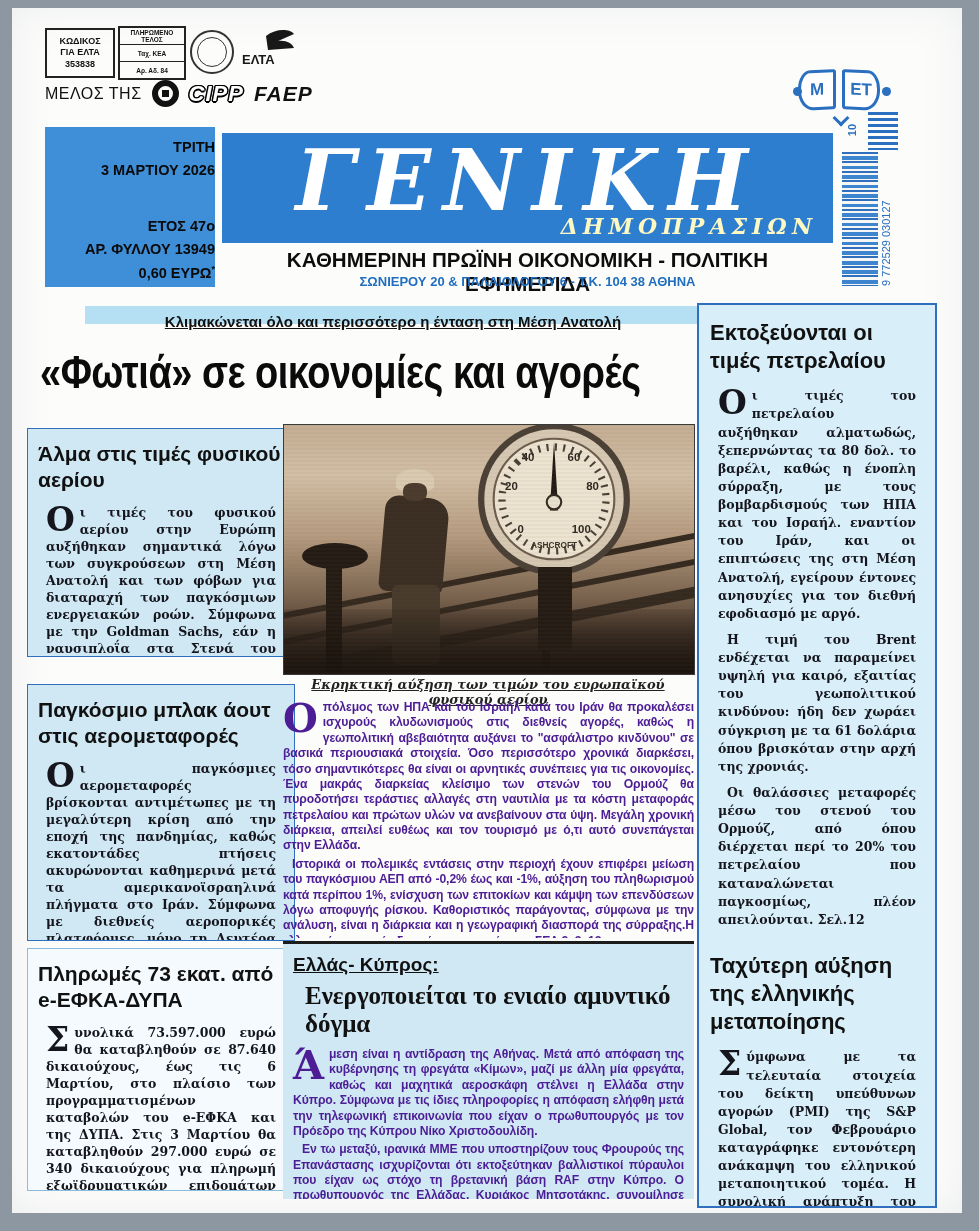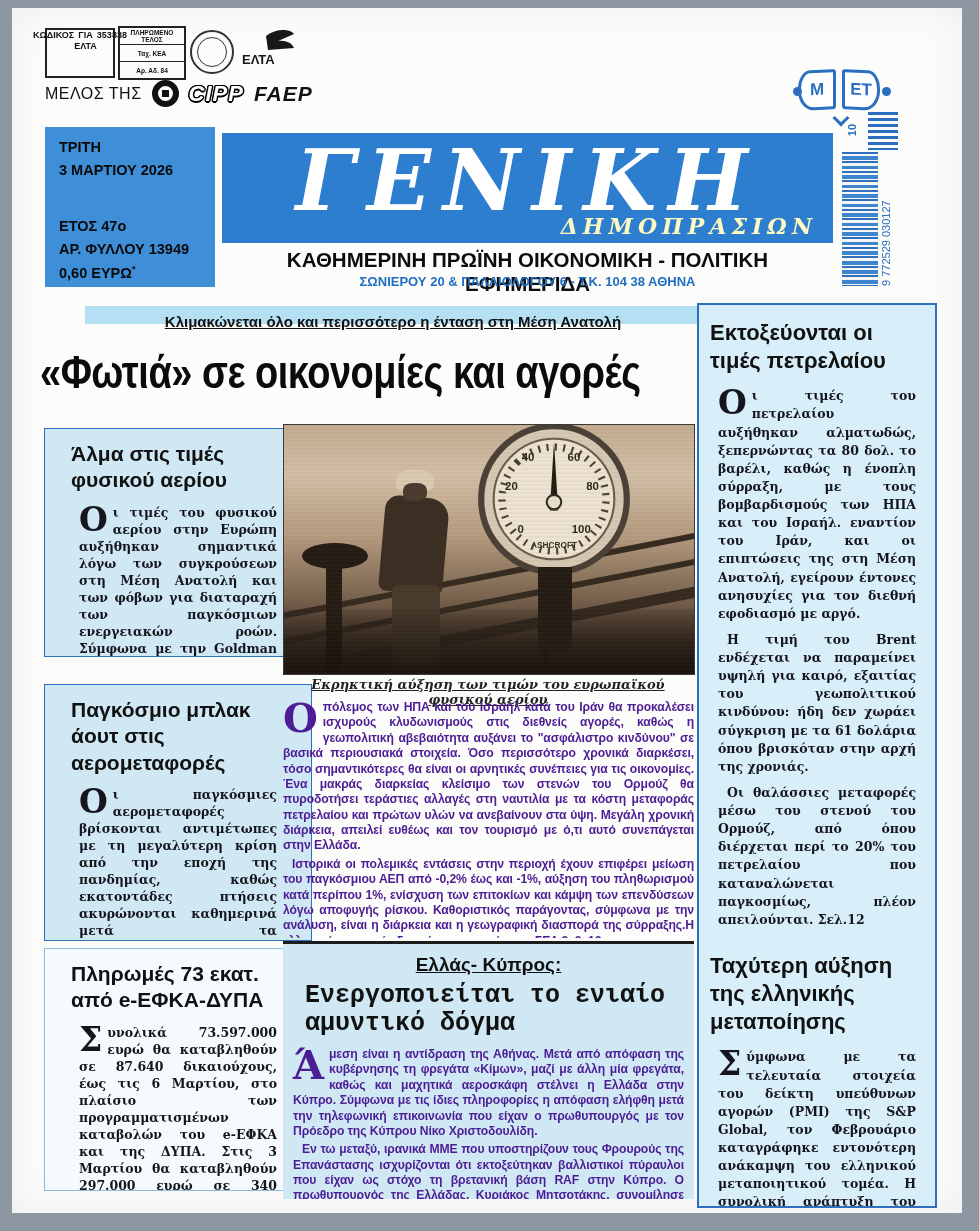--- a/index.html
+++ b/index.html
@@ -3,21 +3,21 @@
 <meta charset="utf-8">
 <style>
   html,body{margin:0;padding:0;background:#6b7682;}
   .scan{position:relative;width:979px;height:1231px;background:#8d97a2;overflow:hidden;
         font-family:"Liberation Sans",sans-serif;color:#111;}
   .white-page{position:absolute;left:12px;top:8px;width:950px;height:1205px;background:#fcfcfa;
         box-shadow:inset 0 0 40px rgba(120,150,170,.12);}
 
   
   .stamp-code{position:absolute;left:45px;top:28px;width:66px;height:46px;border:2px solid #222;
-        display:flex;flex-direction:row;justify-content:center;text-align:center;
+        display:flex;flex-direction:column;justify-content:center;text-align:center;
         font-size:9px;font-weight:bold;line-height:1.25;}
   .stamp-fee{position:absolute;left:118px;top:26px;width:64px;height:50px;border:2px solid #222;
         display:flex;flex-direction:column;font-size:6.5px;font-weight:bold;text-align:center;}
   .stamp-fee span{flex:1;display:flex;align-items:center;justify-content:center;}
   .stamp-fee span + span{border-top:1px solid #222;}
   .stamp-round{position:absolute;left:190px;top:30px;width:40px;height:40px;border:2px solid #333;
         border-radius:50%;}
   .stamp-round:after{content:"";position:absolute;left:5px;top:5px;right:5px;bottom:5px;
         border:1px solid #333;border-radius:50%;}
   .elta-logo{position:absolute;left:238px;top:28px;width:60px;height:46px;}
@@ -51,21 +51,21 @@
   .issn{position:absolute;left:842px;top:152px;width:52px;height:140px;}
   .issn-bars{position:absolute;left:0;top:0;width:36px;height:134px;
         background:repeating-linear-gradient(180deg,#2f6fbe 0 2px,#f6f7f4 2px 4.5px,
         #3e85cf 4.5px 8px,#f6f7f4 8px 9.5px);}
   .issn-text{position:absolute;left:38px;top:134px;transform:rotate(-90deg);
         transform-origin:left top;font-size:11px;color:#2a6fc0;white-space:nowrap;}
 
   
   .datebox{position:absolute;left:45px;top:127px;width:170px;height:160px;background:#3f8ed8;
         padding:12px 0 0 14px;box-sizing:border-box;font-weight:bold;font-size:14.5px;color:#0a0a0a;}
-  .datebox div{margin-bottom:7px;}
+  .datebox div{margin-bottom:7px;text-align:right;}
   .db-gap{height:26px;}
   .price sup{font-size:9px;}
   .masthead{position:absolute;left:222px;top:133px;width:611px;height:110px;background:#2e7ecf;}
   .mast-title{position:absolute;left:0;right:0;top:-4px;text-align:center;color:#ffffff;
         font-family:"DejaVu Serif",serif;font-style:italic;font-weight:bold;font-size:84px;
         letter-spacing:12px;line-height:104px;}
   .mast-sub{position:absolute;right:16px;bottom:4px;color:#fef9c3;font-family:"DejaVu Serif",serif;
         font-style:italic;font-weight:bold;font-size:22px;letter-spacing:5px;}
   .tagline{position:absolute;left:222px;top:248px;width:611px;text-align:center;
         font-size:20.5px;font-weight:bold;color:#0d0d0d;}
@@ -74,22 +74,22 @@
 
   
   .kicker{position:absolute;left:85px;top:306px;width:612px;height:18px;background:#b5dff2;
         font-size:15px;font-weight:bold;line-height:31px;padding-left:4px;box-sizing:border-box;text-align:center;}
   .kicker span{text-decoration:underline;}
   .headline{position:absolute;left:40px;top:347px;width:665px;font-size:38px;font-weight:bold;
         letter-spacing:-.5px;white-space:nowrap;transform:scaleY(1.22);transform-origin:left top;
         color:#0b0b0b;}
 
   
-  .lbox{position:absolute;left:44px;width:268px;border:1px solid #2f6fbe;background:#cfe8f4;
-        padding:10px 26px 6px;box-sizing:border-box;overflow:hidden;}
+  .lbox{position:absolute;left:27px;width:268px;border:1px solid #2f6fbe;background:#cfe8f4;
+        padding:10px 10px 6px;box-sizing:border-box;overflow:hidden;}
   .lbox h3{margin:2px 0 10px;font-size:21px;line-height:1.25;font-weight:bold;}
   .serifp{margin:8px;font-family:"DejaVu Serif",serif;font-weight:bold;font-size:12.5px;
         line-height:1.36;text-align:justify;color:#15151d;}
   .lbox1{top:428px;height:229px;}
   .lbox2{top:684px;height:257px;}
   .lbox3{top:948px;height:243px;background:#f4fafd;border-color:#8bbcdd;}
   .dc::first-letter{float:left;font-family:"DejaVu Serif",serif;font-size:33px;line-height:26px;
         padding:3px 5px 0 0;font-weight:bold;}
 
   
@@ -128,22 +128,22 @@
   .centertext{position:absolute;left:283px;top:700px;width:411px;height:238px;overflow:hidden;}
   .sansp{margin:0 0 3px;font-weight:bold;font-size:12.2px;line-height:1.26;text-align:justify;
         letter-spacing:-.1px;color:#4c1d95;}
   .dcs::first-letter{float:left;font-family:"DejaVu Serif",serif;font-size:40px;line-height:31px;
         padding:2px 5px 0 0;font-weight:bold;}
   .ind{text-indent:9px;}
 
   
   .gkbox{position:absolute;left:283px;top:941px;width:411px;height:258px;background:#cfe8f4;
         border-top:3px solid #1c1c1c;padding:8px 10px;box-sizing:border-box;overflow:hidden;}
-  .gk-kicker{font-size:19px;font-weight:bold;text-decoration:underline;margin:2px 0 6px;text-align:center;}
-  .gk-head{font-family:Liberation Mono, monospace;font-weight:bold;font-size:25px;line-height:1.12;
+  .gk-kicker{font-size:19px;font-weight:bold;text-decoration:underline;margin:2px 0 6px;}
+  .gk-head{font-family:Liberation Serif, serif;font-weight:bold;font-size:25px;line-height:1.12;
         margin:0 0 9px;padding-left:12px;}
 
   
   .rbox{position:absolute;left:697px;top:303px;width:240px;height:905px;border:2px solid #2f6fbe;
         background:#d8eef8;padding:10px 11px;box-sizing:border-box;overflow:hidden;}
   .rbox h3{margin:4px 0 12px;font-size:22px;line-height:1.28;font-weight:bold;}
   .rbox .serifp{font-size:12.5px;line-height:1.45;margin-bottom:6px;}
   .rbox h3.second{margin-top:23px;}
 </style>
 </head>

